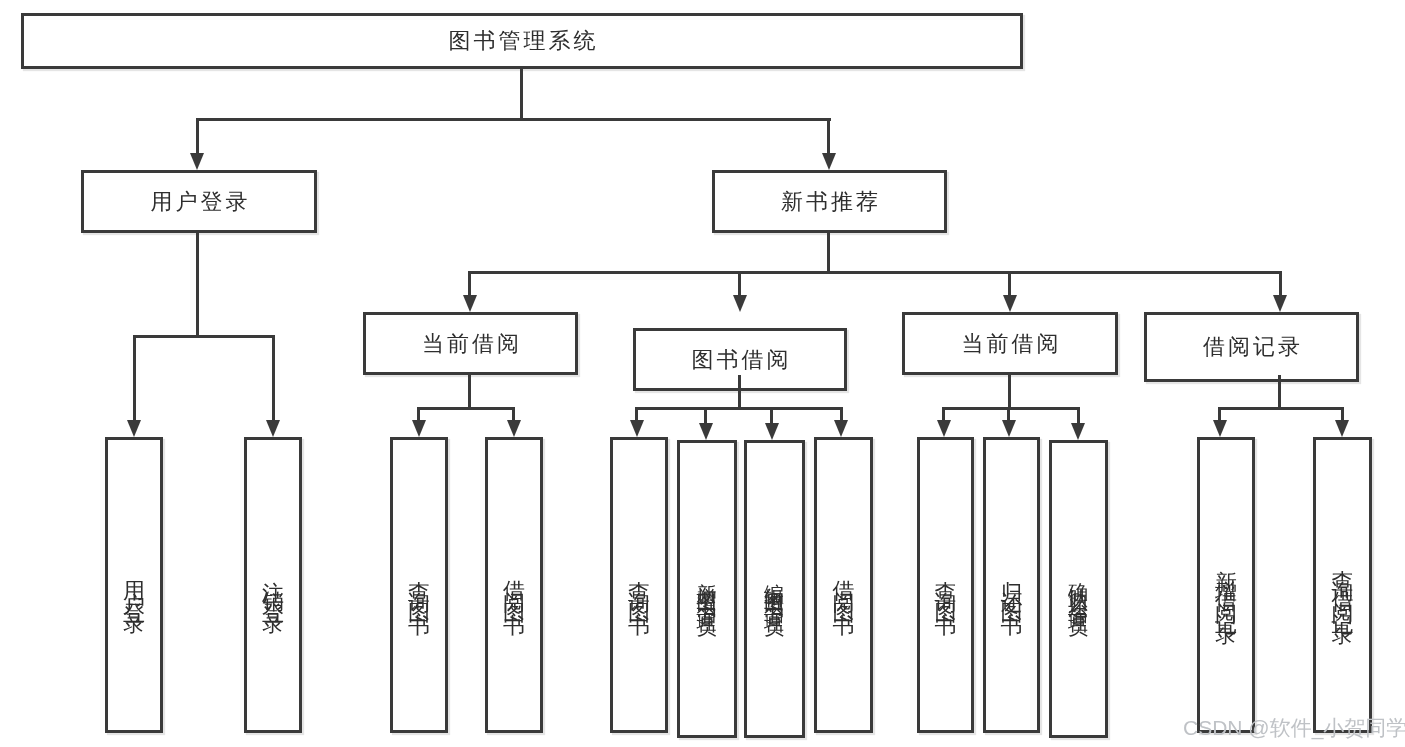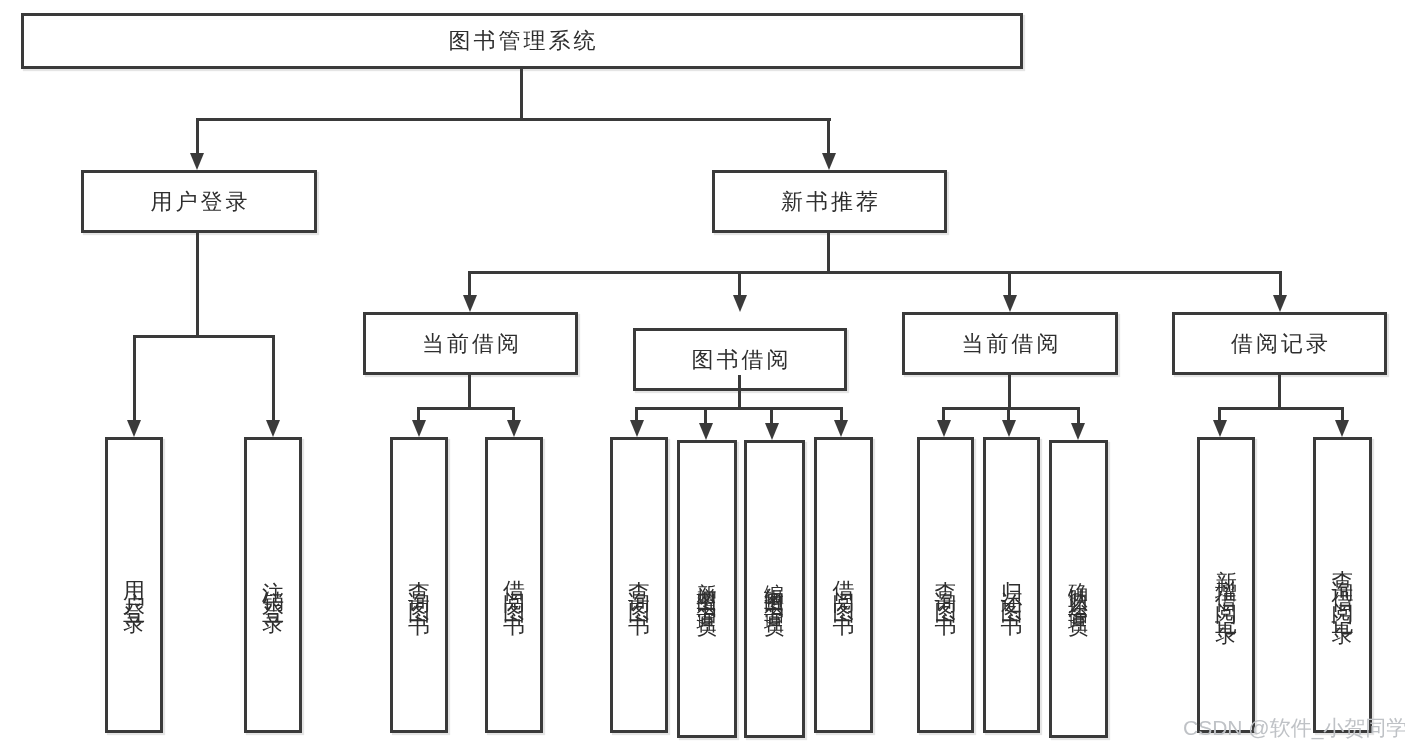--- a/index.html
+++ b/index.html
@@ -102,21 +102,21 @@
   <div class="line vline" style="left:738px; top:271px; height:29px;"></div>
   <div class="arrow" style="left:733px; top:295px;"></div>
   <div class="line vline" style="left:1008px; top:271px; height:29px;"></div>
   <div class="arrow" style="left:1003px; top:295px;"></div>
   <div class="line vline" style="left:1279px; top:271px; height:29px;"></div>
   <div class="arrow" style="left:1273px; top:295px;"></div>
 
   <div class="hbox" style="left:363px; top:312px; width:215px; height:63px;">当前借阅</div>
   <div class="hbox" style="left:633px; top:328px; width:214px; height:63px;">图书借阅</div>
   <div class="hbox" style="left:902px; top:312px; width:216px; height:63px;">当前借阅</div>
-  <div class="hbox" style="left:1172px; top:312px; width:215px; height:63px;">借阅记录</div>
+  <div class="hbox" style="left:1144px; top:312px; width:215px; height:70px;">借阅记录</div>
 
   <div class="line vline" style="left:468px; top:375px; height:32px;"></div>
   <div class="line hline" style="left:417px; top:407px; width:98px;"></div>
   <div class="line vline" style="left:417px; top:407px; height:18px;"></div>
   <div class="arrow" style="left:412px; top:420px;"></div>
   <div class="line vline" style="left:512px; top:407px; height:18px;"></div>
   <div class="arrow" style="left:507px; top:420px;"></div>
 
   <div class="line vline" style="left:738px; top:375px; height:32px;"></div>
   <div class="line hline" style="left:635px; top:407px; width:208px;"></div>

